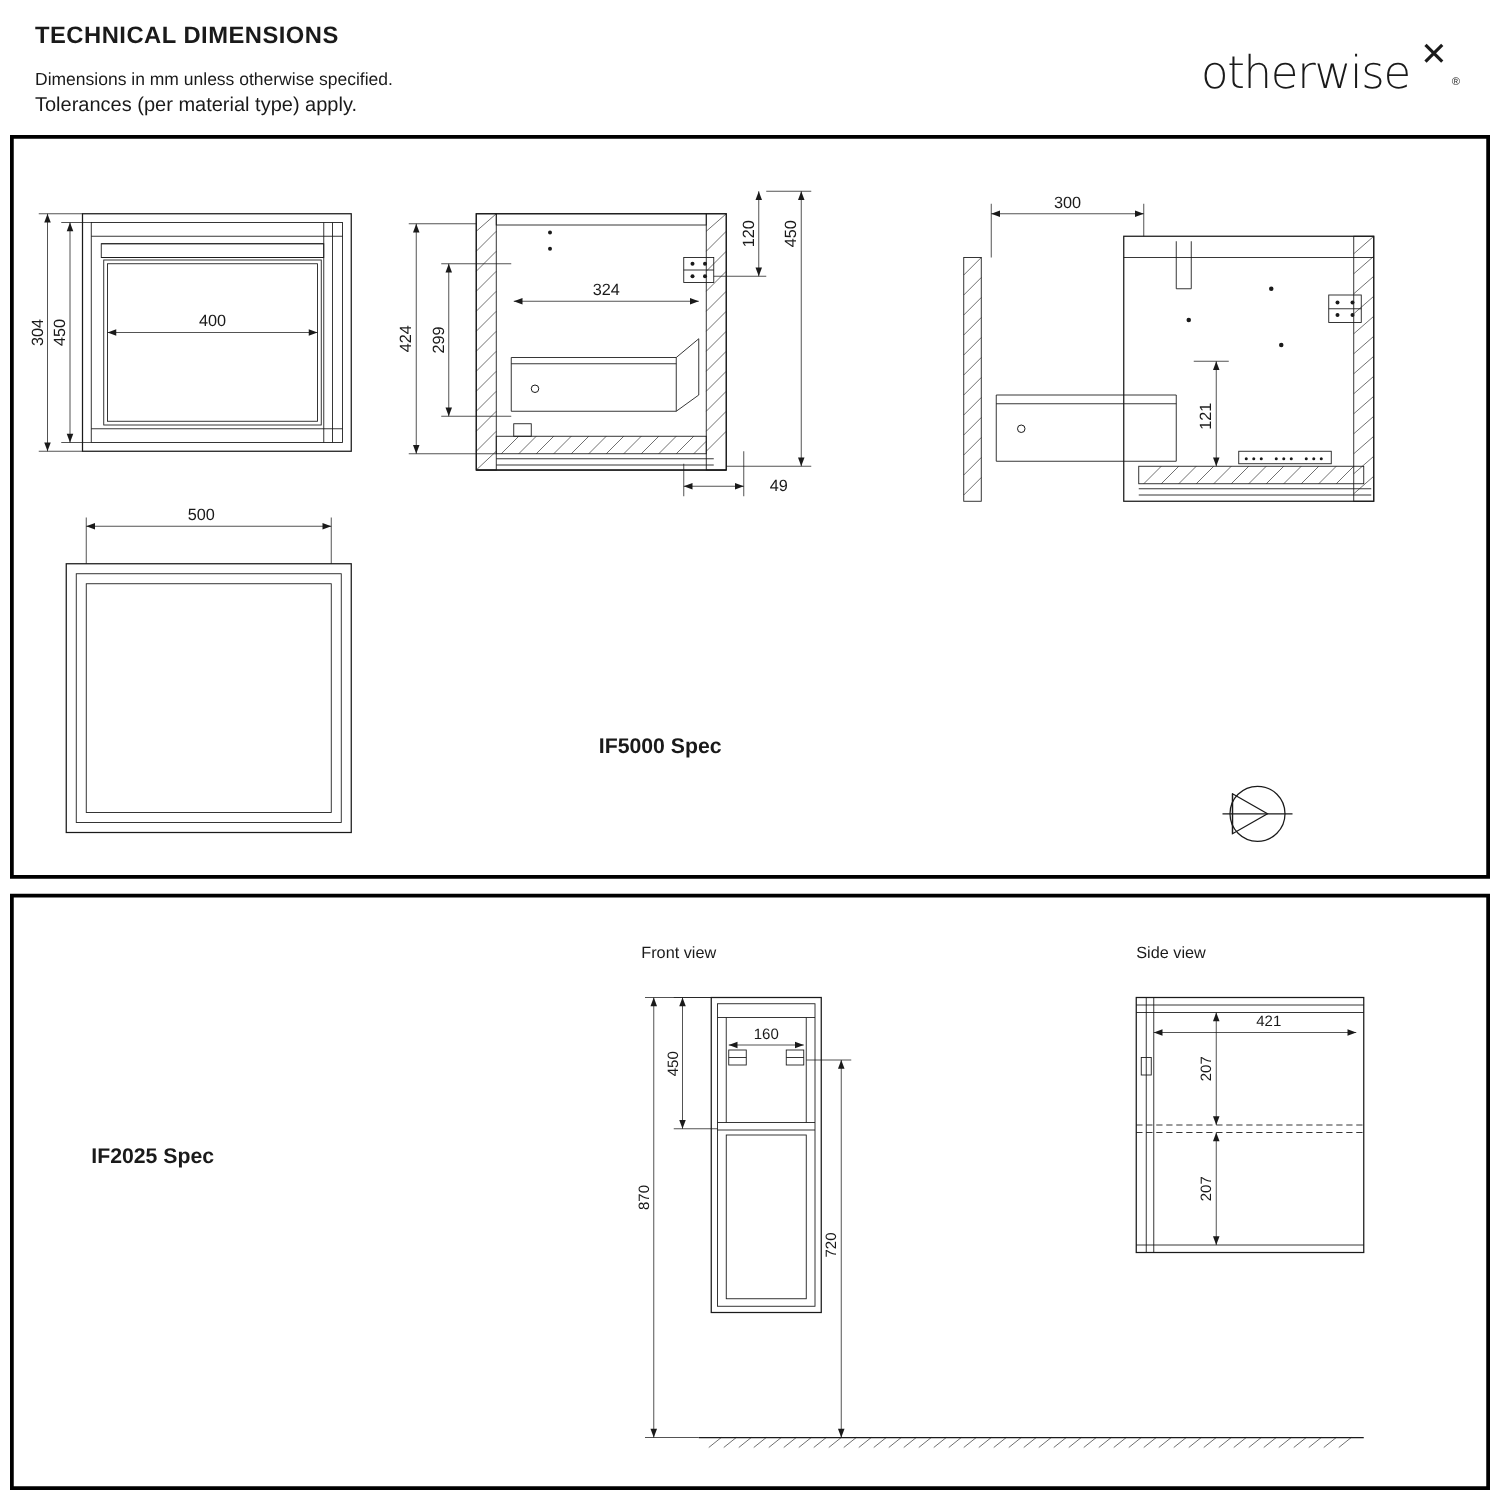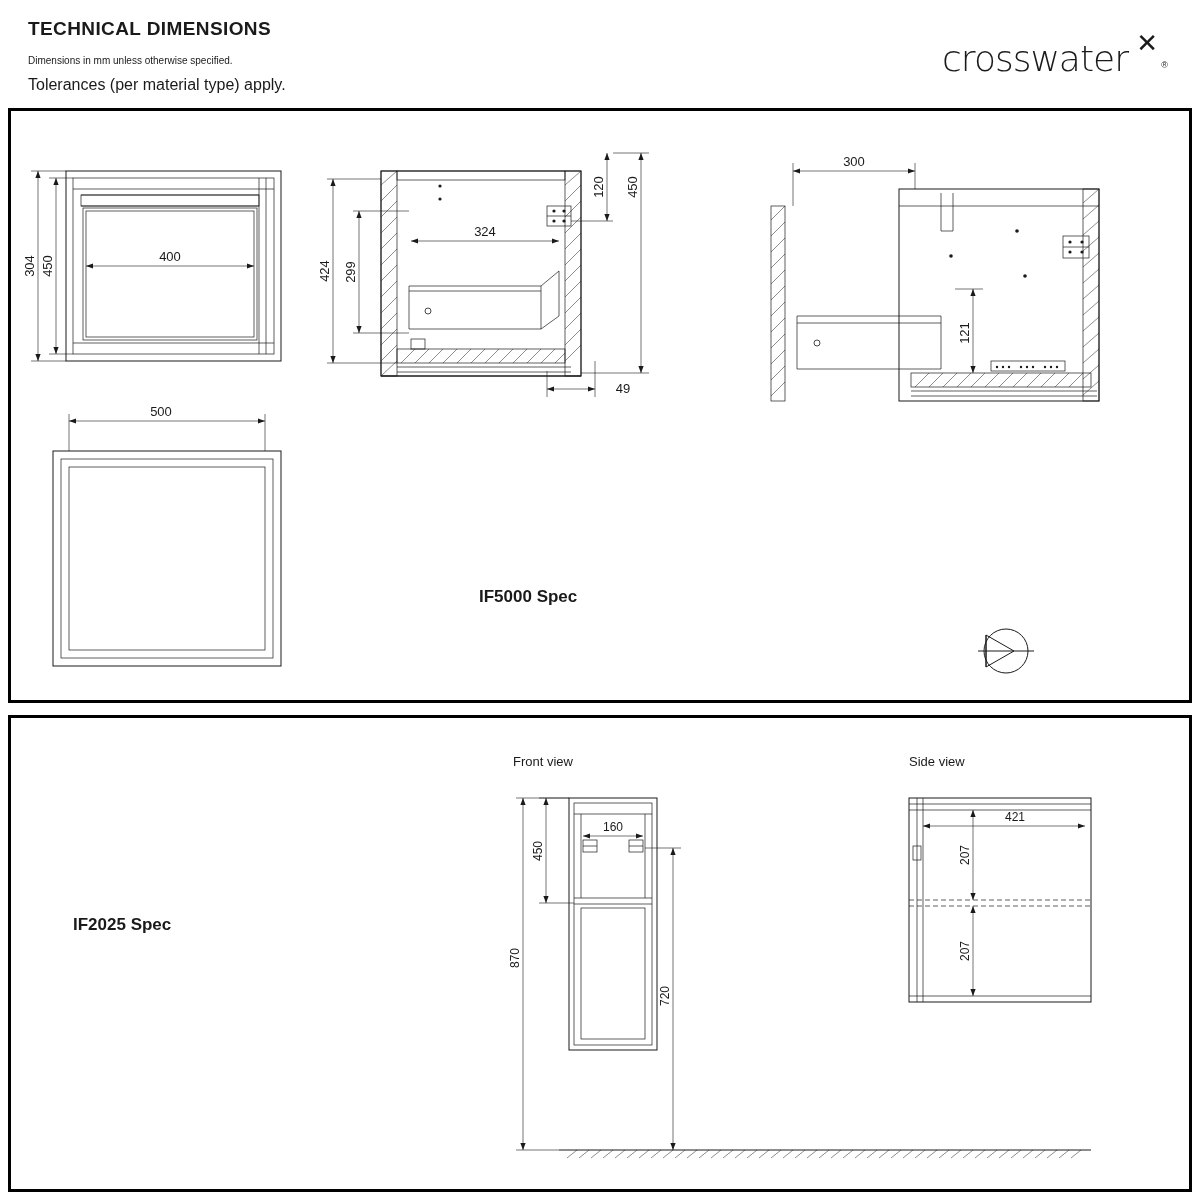--- a/index.html
+++ b/index.html
@@ -31,21 +31,21 @@
   .doc-title {
     position: absolute;
     left: 28px; top: 18px;
     font-size: 19px;
     font-weight: bold;
     letter-spacing: 0.4px;
   }
   .doc-note-1 {
     position: absolute;
     left: 28px; top: 55px;
-    font-size: 10px;
+    font-size: 14px;
   }
   .doc-note-2 {
     position: absolute;
     left: 28px; top: 76px;
     font-size: 16px;
   }
   .brand {
     position: absolute;
     right: 72px; top: 38px;
     font-size: 36px;
@@ -109,21 +109,21 @@
 </style>
 </head>
 <body>
 
 <div class="page">
 
   <div class="header">
     <div class="doc-title">TECHNICAL DIMENSIONS</div>
     <div class="doc-note-1">Dimensions in mm unless otherwise specified.</div>
     <div class="doc-note-2">Tolerances (per material type) apply.</div>
-    <div class="brand">crosswater</div>
+    <div class="brand">otherwise</div>
     <div class="brand-x">✕</div>
     <div class="brand-r">®</div>
   </div>
 
   <div class="panel" id="panel-top">
     <svg width="1178" height="589" viewBox="0 0 1178 589">
 
       <g>
 
         <rect class="ln" x="55" y="60" width="215" height="190"></rect>

